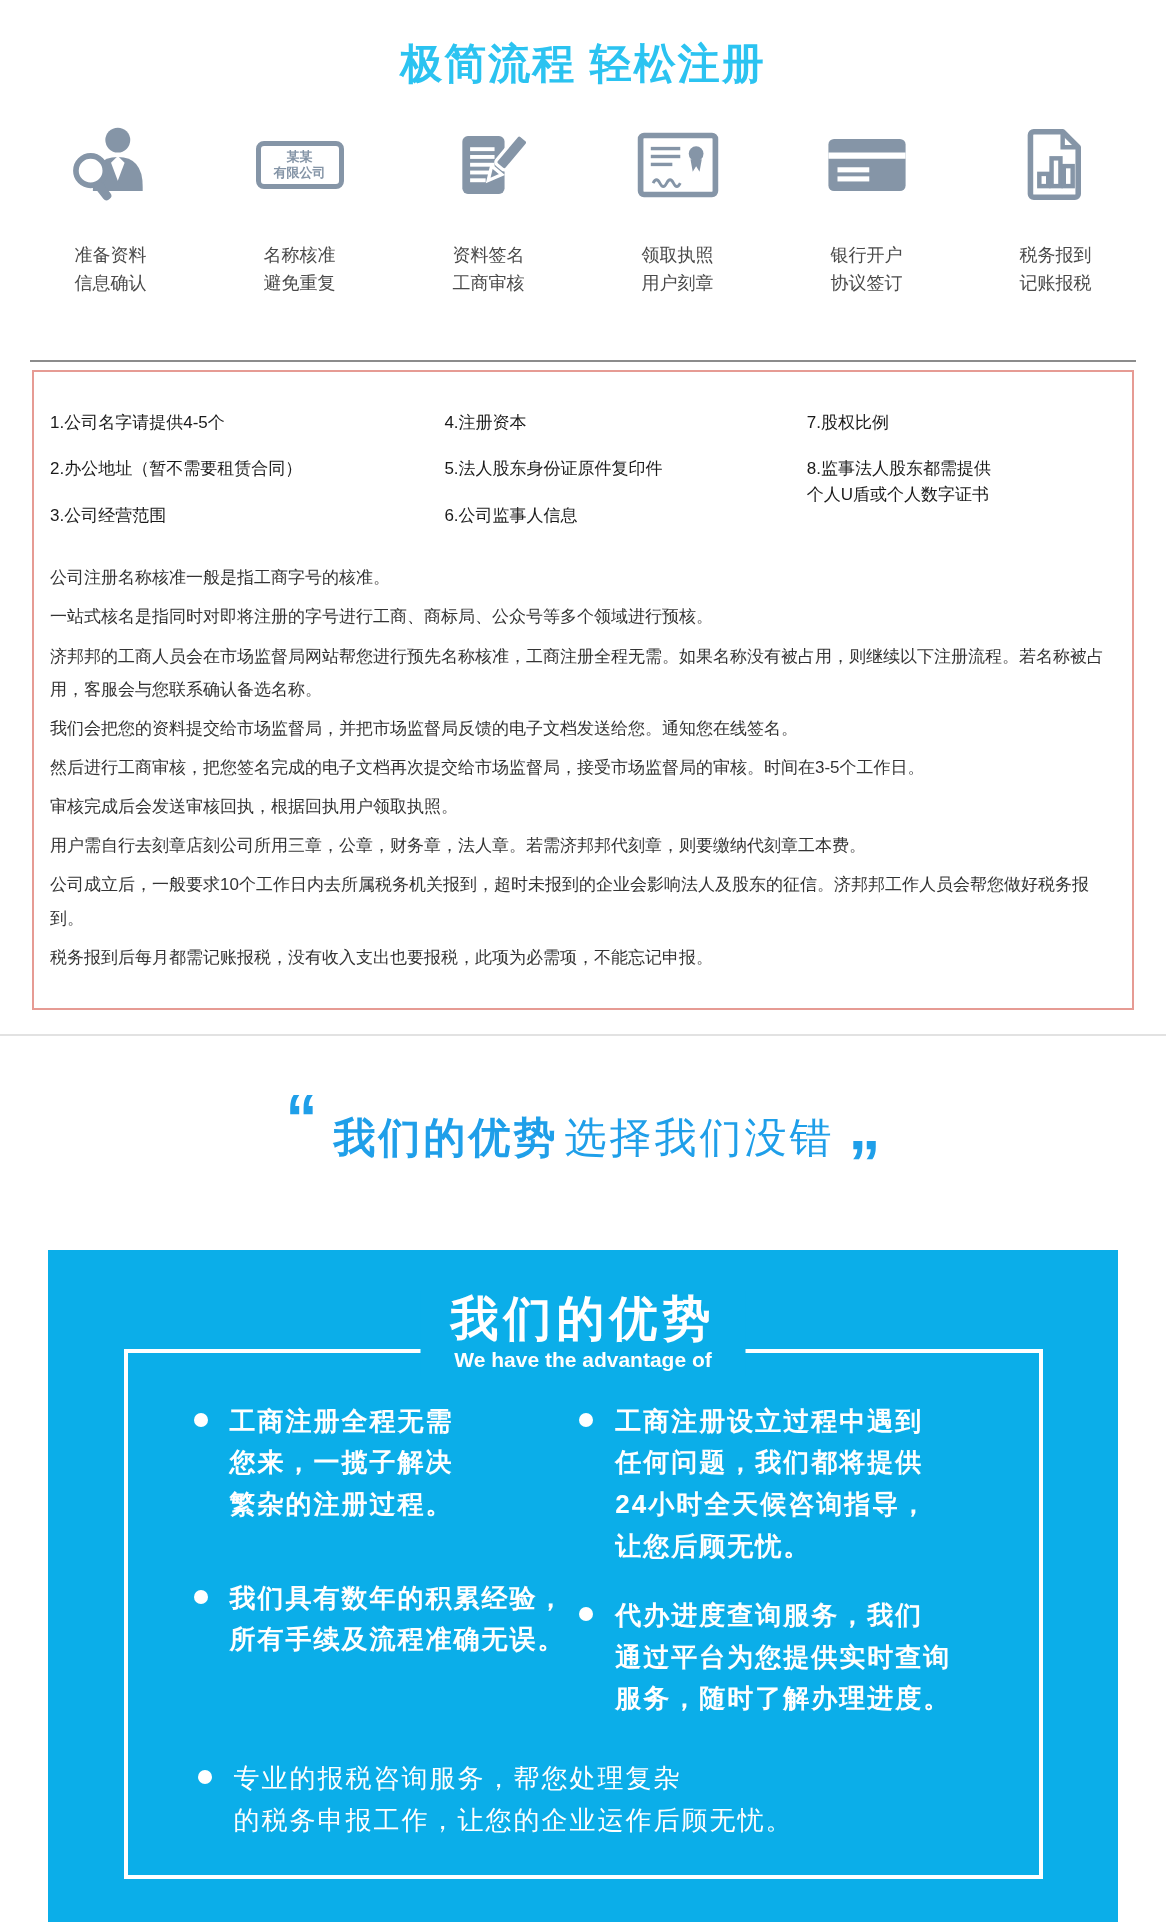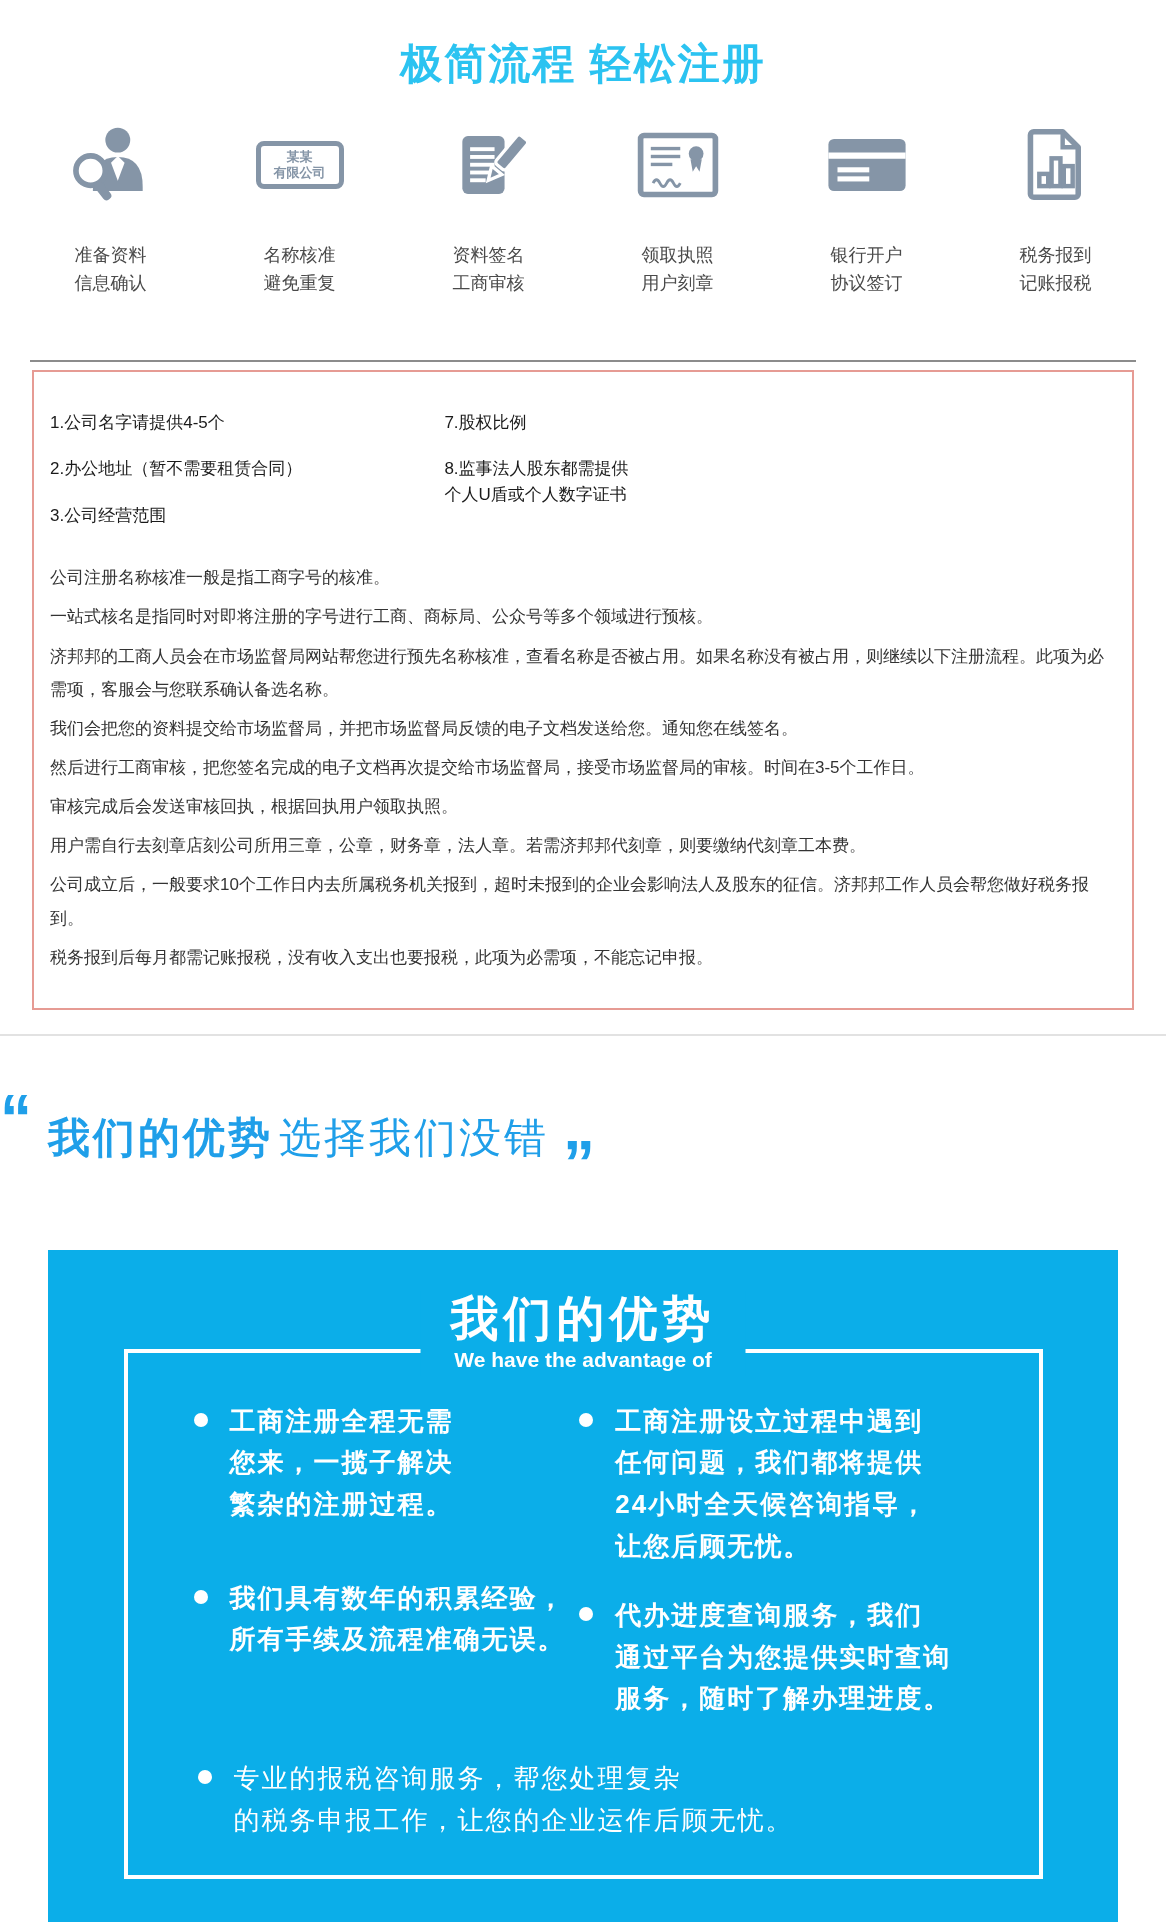--- a/index.html
+++ b/index.html
@@ -28,21 +28,21 @@
   .req-grid { display: grid; grid-template-columns: 37% 34% 29%; }
   .req-item { font-size: 17px; color: #1a1a1a; margin-bottom: 21px; line-height: 1.5;
               white-space: pre-line; }
   .req-paragraphs { margin-top: 12px; }
   .req-paragraphs p { font-size: 17px; color: #333; line-height: 1.95; margin: 0 0 6px; }
 
   
   .section-divider { margin-top: 24px; border-top: 2px solid #e2e2e2; }
 
   
-  .quote-heading { margin-top: 46px; text-align: left; color: #1f9fe9; line-height: 72px;
+  .quote-heading { margin-top: 46px; text-align: center; color: #1f9fe9; line-height: 72px;
                    white-space: nowrap; }
   .qh-open  { font-size: 64px; font-weight: 900; vertical-align: 12px;  margin-right: 16px; }
   .qh-bold  { font-size: 42px; font-weight: 900; letter-spacing: 3px; }
   .qh-normal{ font-size: 42px; font-weight: 400; letter-spacing: 3px; margin-left: 6px; }
   .qh-close { font-size: 64px; font-weight: 900; vertical-align: -34px; margin-left: 14px; }
 
   
   .blue-section { margin: 50px auto 0; width: 1070px; background: #0baee9;
                   padding: 99px 0 43px; }
   .adv-box { width: 919px; margin: 0 auto; border: 4px solid #fff; position: relative;
@@ -177,30 +177,35 @@
   <div class="pre-box-rule"></div>
 
   <div class="req-box">
     <div class="req-grid">
       <div>
         <div class="req-item">1.公司名字请提供4-5个</div>
         <div class="req-item">2.办公地址（暂不需要租赁合同）</div>
         <div class="req-item">3.公司经营范围</div>
       </div>
       <div>
+        <div class="req-item">4.注册资本</div>
+        <div class="req-item">5.法人股东身份证原件复印件</div>
+        <div class="req-item">6.公司监事人信息</div>
+      </div>
+      <div>
         <div class="req-item">7.股权比例</div>
         <div class="req-item">8.监事法人股东都需提供
 个人U盾或个人数字证书</div>
       </div>
     </div>
 
     <div class="req-paragraphs">
       <p>公司注册名称核准一般是指工商字号的核准。</p>
       <p>一站式核名是指同时对即将注册的字号进行工商、商标局、公众号等多个领域进行预核。</p>
-      <p>济邦邦的工商人员会在市场监督局网站帮您进行预先名称核准，查看名称是否被占用。如果名称没有被占用，则继续以下注册流程。此项为必需项，客服会与您联系确认备选名称。</p>
+      <p>济邦邦的工商人员会在市场监督局网站帮您进行预先名称核准，工商注册全程无需。如果名称没有被占用，则继续以下注册流程。若名称被占用，客服会与您联系确认备选名称。</p>
       <p>我们会把您的资料提交给市场监督局，并把市场监督局反馈的电子文档发送给您。通知您在线签名。</p>
       <p>然后进行工商审核，把您签名完成的电子文档再次提交给市场监督局，接受市场监督局的审核。时间在3-5个工作日。</p>
       <p>审核完成后会发送审核回执，根据回执用户领取执照。</p>
       <p>用户需自行去刻章店刻公司所用三章，公章，财务章，法人章。若需济邦邦代刻章，则要缴纳代刻章工本费。</p>
       <p>公司成立后，一般要求10个工作日内去所属税务机关报到，超时未报到的企业会影响法人及股东的征信。济邦邦工作人员会帮您做好税务报到。</p>
       <p>税务报到后每月都需记账报税，没有收入支出也要报税，此项为必需项，不能忘记申报。</p>
     </div>
   </div>
 
   <div class="section-divider"></div>

